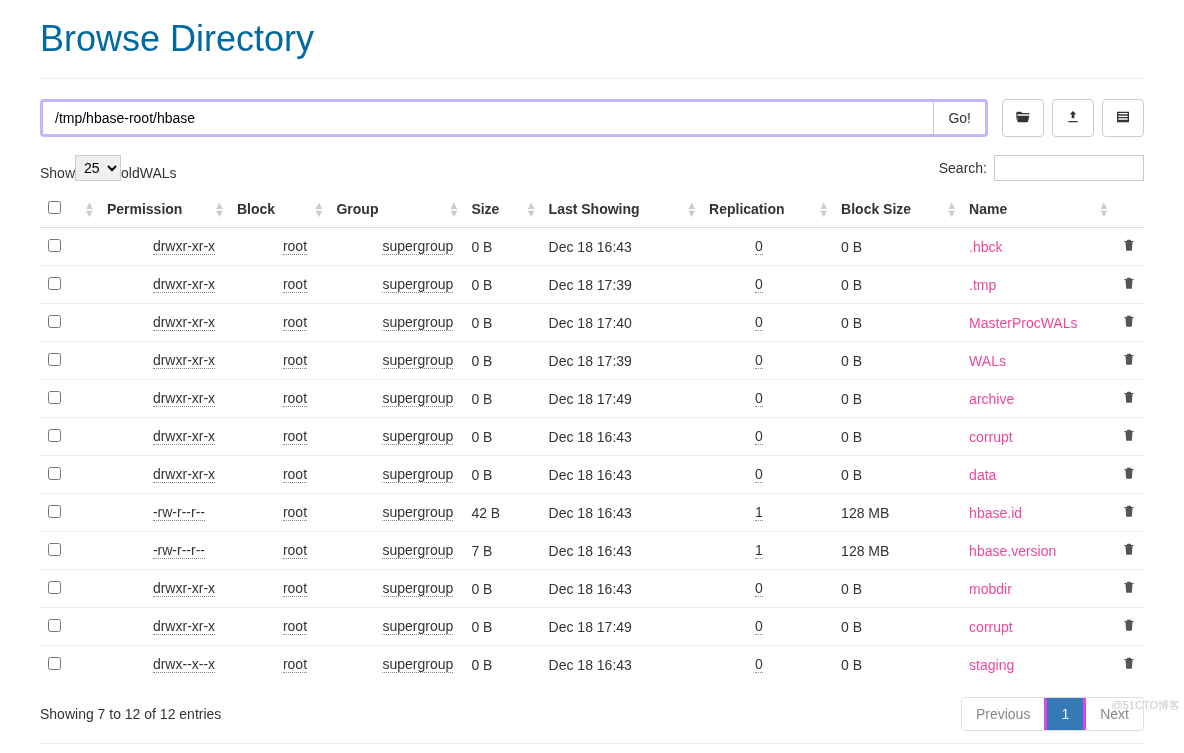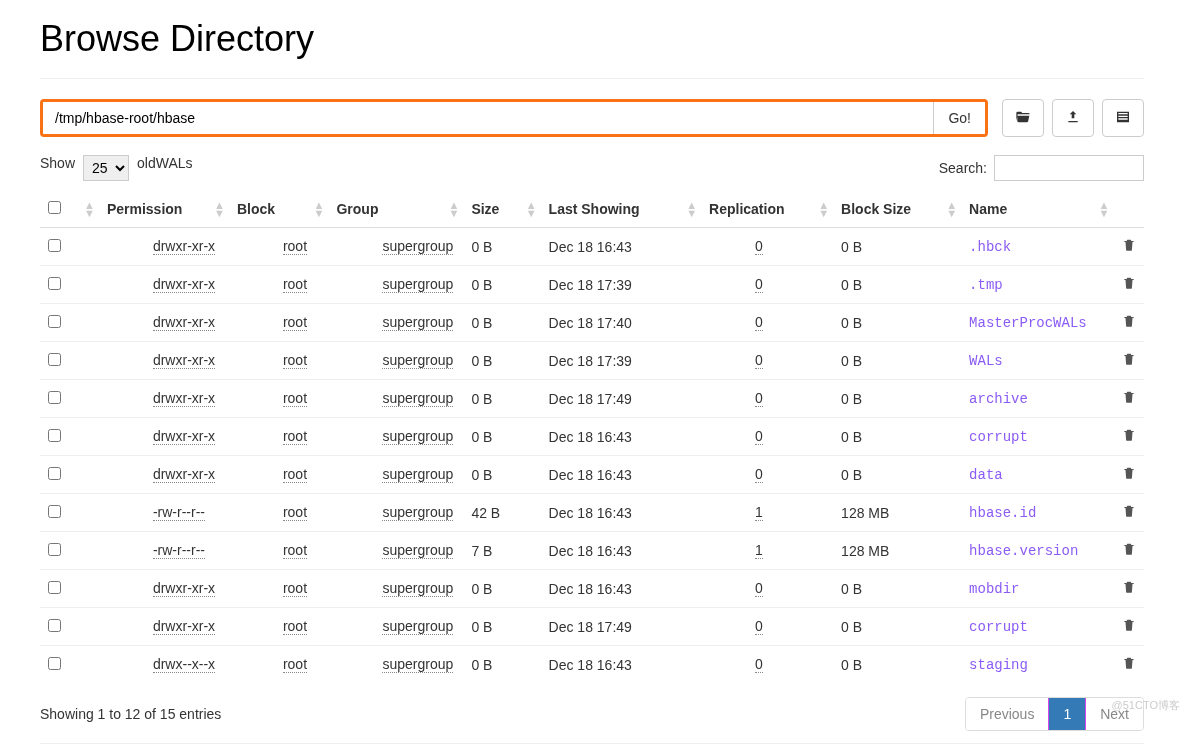--- a/index.html
+++ b/index.html
@@ -1,51 +1,51 @@
 <!DOCTYPE html>
 <html><head>
 <meta charset="utf-8">
 <style>
   * { box-sizing: border-box; margin: 0; padding: 0; }
   body { font-family: "Helvetica Neue", Helvetica, Arial, sans-serif; font-size: 14px; color: #333; background: #fff; width: 1184px; }
   .container { padding: 0 40px; }
-  h1 { font-size: 36px; font-weight: 500; color: #000000; margin: 18px 0 18px; }
+  h1 { font-size: 36px; font-weight: 500; color: #0369a1; margin: 18px 0 18px; }
   hr { border: none; border-top: 1px solid #eee; margin: 4px 0 20px; }
 
   .path-row { display: flex; align-items: stretch; gap: 14px; margin-bottom: 18px; }
   .path-group { display: flex; flex: 1; border: 1px solid #ccc; border-radius: 4px; overflow: hidden; }
   .path-input { flex: 1; border: none; padding: 8px 12px; font-size: 14px; outline: none; }
-  .path-highlight { border: 3px solid #f97316; border-radius: 4px; padding: 0; }
+  .path-highlight { border: 3px solid #c4b5fd; border-radius: 4px; padding: 0; }
   .go-btn { border: none; border-left: 1px solid #ccc; background: #fff; padding: 8px 14px; cursor: pointer; font-size: 14px; color: #333; }
 
   .iconbtns { display: flex; gap: 8px; }
   .iconbtn { width: 42px; height: 38px; border: 1px solid #ccc; border-radius: 4px; background: #fff; cursor: pointer; display: flex; align-items: center; justify-content: center; color: #333; }
   .iconbtn svg { width: 16px; height: 16px; fill: currentColor; }
 
   .controls-row { display: flex; justify-content: space-between; align-items: center; margin-bottom: 10px; }
-  .show-entries { display: flex; align-items: flex-start; gap: 8px; }
+  .show-entries { display: flex; align-items: flex-end; }
   .show-entries select { padding: 3px 4px; font-size: 14px; border: 1px solid #ccc; }
   .search-box { display: flex; align-items: center; gap: 7px; }
   .search-box input { border: 1px solid #ccc; padding: 4px 6px; font-size: 14px; width: 150px; }
 
   table { width: 100%; border-collapse: collapse; }
   thead th { text-align: left; font-weight: 700; padding: 10px 8px; border-bottom: 1px solid #ddd; position: relative; }
   tbody td { padding: 10px 8px; border-top: 1px solid #eee; vertical-align: middle; }
   .sort-icons { position: absolute; right: 4px; top: 50%; transform: translateY(-50%); color: #ccc; font-size: 11px; line-height: 8px; display: flex; flex-direction: column; }
   .dotted { border-bottom: 1px dotted #888; display: inline-block; margin-left: 46px; }
-  .namelink { color: #8b5cf6; text-decoration: none; font-family: Liberation Mono, monospace; }
+  .namelink { color: #ec4899; text-decoration: none; }
   .trash { cursor: pointer; color: #555; }
   .trash svg { width: 14px; height: 14px; fill: currentColor; }
   input[type=checkbox] { cursor: pointer; }
 
   .footer-row { display: flex; justify-content: space-between; align-items: center; padding: 14px 0 8px; }
   .pager { display: flex; border: 1px solid #ddd; border-radius: 4px; overflow: hidden; }
   .pager button { border: none; background: #fff; padding: 8px 14px; font-size: 14px; cursor: pointer; color: #888; }
   .pager button.active { background: #337ab7; color: #fff; }
-  .pager button:not(:last-child) { border-right: 1px solid #d946ef; }
+  .pager button:not(:last-child) { border-right: 3px solid #d946ef; }
   .watermark { position: fixed; right: 4px; bottom: 40px; color: #ccc; font-size: 11px; }
 
   .col-chk{width:34px}.col-sort0{width:24px}.col-perm{width:128px}.col-owner{width:98px}.col-group{width:104px}.col-size{width:76px}.col-mod{width:158px}.col-repl{width:130px}.col-block{width:126px}.col-name{width:150px}.col-trash{width:26px;text-align:right}
 </style>
 </head>
 <body>
 
 <div class="container">
   <h1>Browse Directory</h1>
   <hr>
@@ -311,21 +311,21 @@
           <td class="col-block"><span>0 B</span></td>
           <td class="col-name"><a href="#" class="namelink">staging</a></td>
           <td class="col-trash"><span class="trash"><span><svg viewBox="0 0 24 24">
                   <path d="M6 7h12l-1 13a2 2 0 0 1-2 2H9a2 2 0 0 1-2-2L6 7zm3-4h6l1 2h4v2H4V5h4l1-2z"></path>
                 </svg></span></span></td>
         </tr>
       </tbody>
   </table>
 
   <div class="footer-row">
-    <div>Showing 1 to 12 of 15 entries</div>
+    <div>Showing 7 to 12 of 12 entries</div>
     <div class="pager">
       <button>Previous</button>
       <button class="active">1</button>
       <button>Next</button>
     </div>
   </div>
 
   <hr>
 
 </div>

